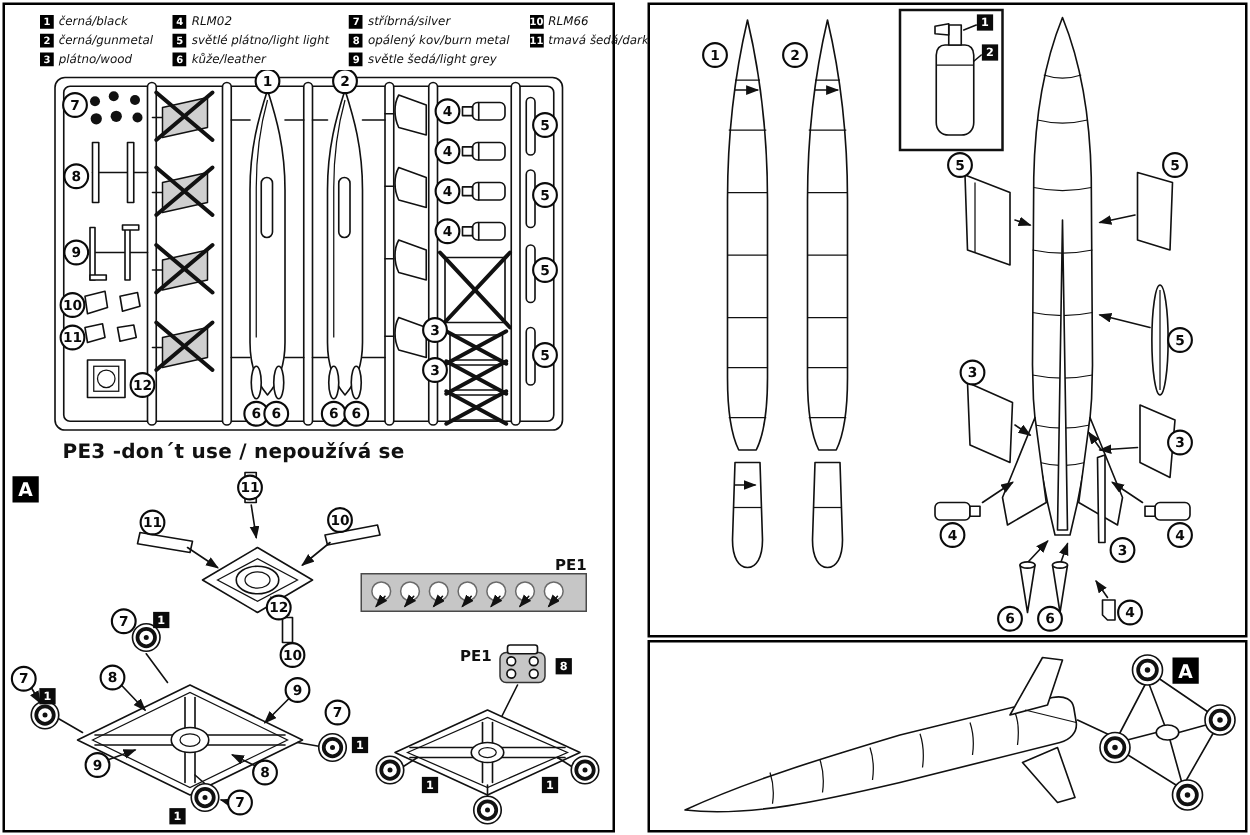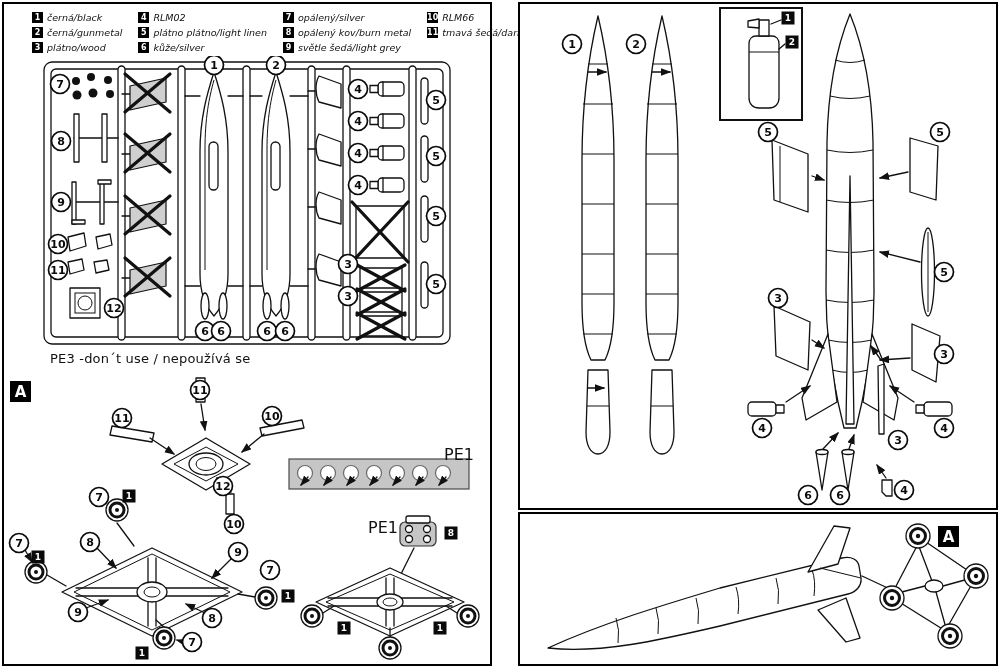--- a/index.html
+++ b/index.html
@@ -14,23 +14,23 @@
   .ln { stroke:#111; fill:none; stroke-width:1.3; stroke-linecap:round; stroke-linejoin:round; }
   .fw { fill:#fff; stroke:#111; stroke-width:1.3; stroke-linejoin:round; }
   .fg { fill:#cfcfcf; stroke:#111; stroke-width:1.2; stroke-linejoin:round; }
   .fd { fill:#111; stroke:none; }
   .xx { stroke:#111; stroke-width:3.2; stroke-linecap:round; }
   .thin { stroke:#111; fill:none; stroke-width:1; }
   .legend { position:absolute; top:6px; left:28px; display:grid; grid-template-rows:repeat(3,15px); grid-auto-flow:column; column-gap:16px; }
   .legend-item { display:flex; align-items:center; gap:4px; height:15px; }
   .badge { width:11px; height:11px; background:#000; color:#fff; font-size:8px; font-weight:bold; display:flex; align-items:center; justify-content:center; flex:none; }
   .legend-label { font-size:9.5px; color:#111; white-space:nowrap;font-style:italic; }
-  .pe3-note { position:absolute; left:46px; top:347px; font-size:13px; font-weight:normal; color:#111; letter-spacing:.2px; }
+  .pe3-note { position:absolute; left:46px; top:347px; font-size:16px; font-weight:bold; color:#111; letter-spacing:.2px; }
   .a-badge { position:absolute; width:21px; height:21px; background:#000; color:#fff; font-weight:bold; font-size:15px; display:flex; align-items:center; justify-content:center; }
-  .pe-label { position:absolute; font-size:16px; font-weight:normal; color:#111; }
+  .pe-label { position:absolute; font-size:12px; font-weight:bold; color:#111; }
 </style>
 </head>
 <body>
 
 <div class="sheet">
 
   <div class="panel left-panel">
     <div class="legend">
         <div class="legend-item">
           <span class="badge">1</span>
@@ -43,29 +43,29 @@
         <div class="legend-item">
           <span class="badge">3</span>
           <span class="legend-label">plátno/wood</span>
         </div>
         <div class="legend-item">
           <span class="badge">4</span>
           <span class="legend-label">RLM02</span>
         </div>
         <div class="legend-item">
           <span class="badge">5</span>
-          <span class="legend-label">plátno plátno/light linen</span>
+          <span class="legend-label">světlé plátno/light light</span>
         </div>
         <div class="legend-item">
           <span class="badge">6</span>
-          <span class="legend-label">kůže/silver</span>
+          <span class="legend-label">kůže/leather</span>
         </div>
         <div class="legend-item">
           <span class="badge">7</span>
-          <span class="legend-label">opálený/silver</span>
+          <span class="legend-label">stříbrná/silver</span>
         </div>
         <div class="legend-item">
           <span class="badge">8</span>
           <span class="legend-label">opálený kov/burn metal</span>
         </div>
         <div class="legend-item">
           <span class="badge">9</span>
           <span class="legend-label">světle šedá/light grey</span>
         </div>
         <div class="legend-item">

